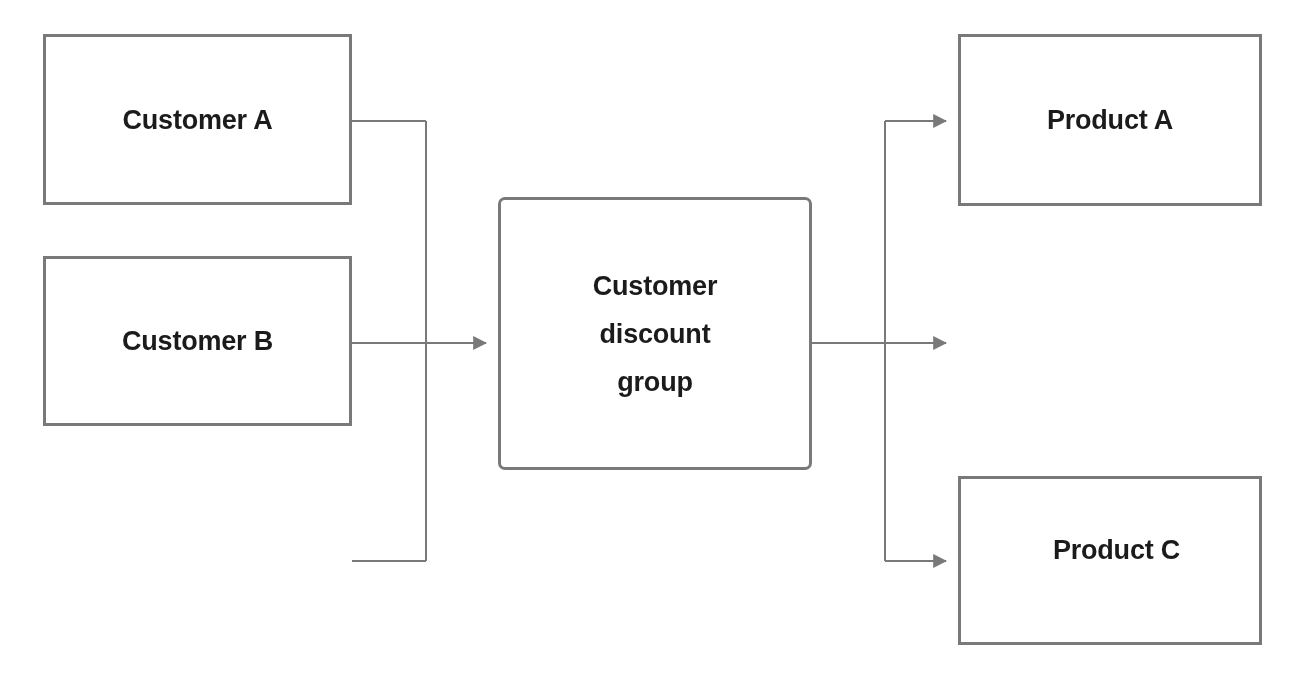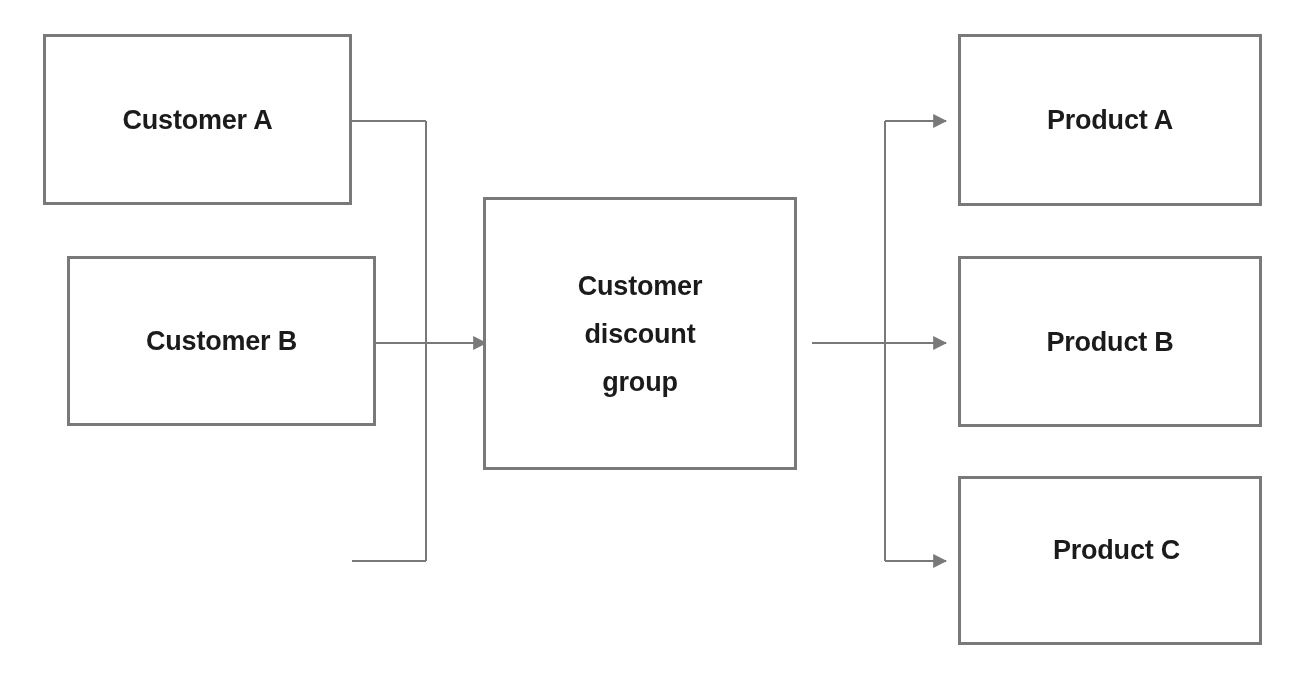--- a/index.html
+++ b/index.html
@@ -37,24 +37,24 @@
   .node-label {
     font-size: 27px;
     font-weight: bold;
     color: #1b1b1b;
     line-height: 48px;
     letter-spacing: -0.2px;
     white-space: pre-line;
   }
   
   #node-customer-a { left: 43px;  top: 34px;  width: 309px; height: 171px; }
-  #node-customer-b { left: 43px;  top: 256px; width: 309px; height: 170px; margin-left: 24px; }
+  #node-customer-b { left: 43px;  top: 256px; width: 309px; height: 170px; }
   #node-customer-c { left: 43px;  top: 476px; width: 309px; height: 169px; }
   
-  #node-discount-group { left: 483px; top: 197px; width: 314px; height: 273px; }
+  #node-discount-group { left: 498px; top: 197px; width: 314px; height: 273px; border-radius: 7px; }
   
   #node-product-a { left: 958px; top: 34px;  width: 304px; height: 172px; }
   #node-product-b { left: 958px; top: 256px; width: 304px; height: 171px; }
   #node-product-c { left: 958px; top: 476px; width: 304px; height: 169px; padding-left: 13px; }
 
   
   #node-customer-c .node-label { transform: translateY(-11px); }
   #node-product-c  .node-label { transform: translateY(-11px); }
 </style>
 </head>
@@ -101,21 +101,18 @@
   <div class="node" id="node-discount-group">
     <span class="node-label">Customer
 discount
 group</span>
   </div>
 
   <div class="node" id="node-product-a">
     <span class="node-label">Product A</span>
   </div>
 
-  <div class="node" id="node-product-b">
-    <span class="node-label">Product B</span>
-  </div>
 
   <div class="node" id="node-product-c">
     <span class="node-label">Product C</span>
   </div>
 
 </div>
 
 </body></html>

